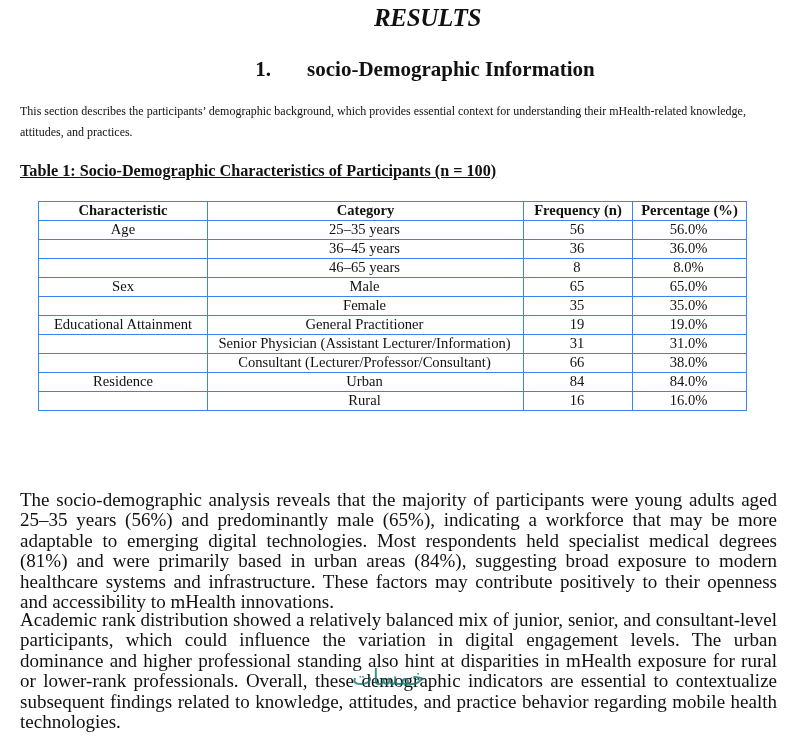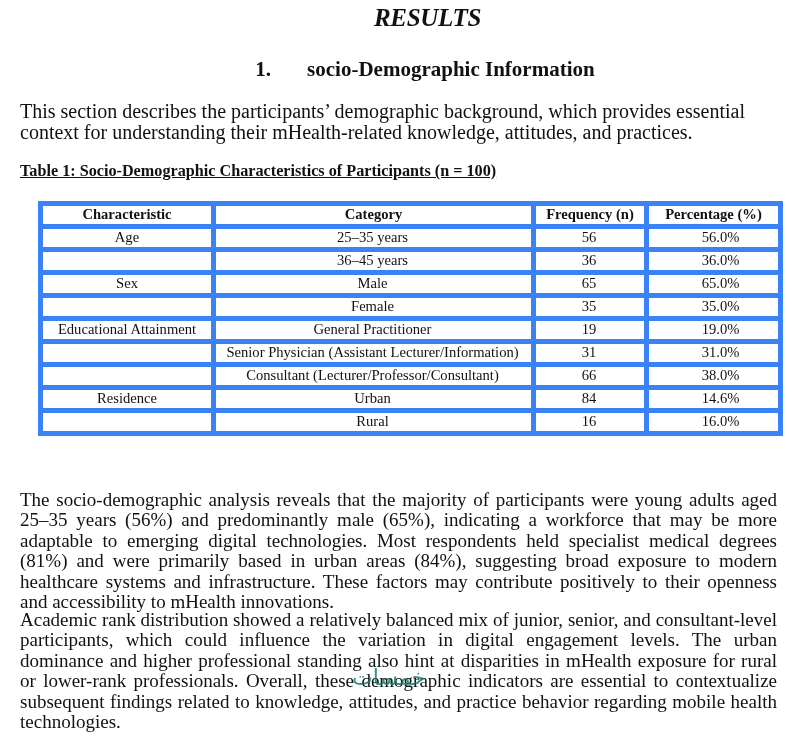--- a/index.html
+++ b/index.html
@@ -37,55 +37,55 @@
     }
     .section-heading .num {
       display: inline-block;
       margin-right: 36px;
     }
     .intro {
       position: absolute;
       top: 101px;
       left: 20px;
       width: 760px;
-      font-size: 20px;
+      font-size: 12px;
       line-height: 21px;
     }
     .table-caption {
       position: absolute;
       top: 162px;
       left: 20px;
       font-size: 16.2px;
       font-weight: bold;
       text-decoration: underline;
     }
     table.demo {
       position: absolute;
       top: 201px;
       left: 38px;
       border-collapse: collapse;
       font-size: 14.6px;
       line-height: 17px;
     }
     table.demo th, table.demo td {
-      border: 5px solid #3b82f6;
+      border: 1px solid #3b82f6;
       padding: 0 8px 0 8px;
       height: 18px;
       vertical-align: top;
       white-space: nowrap;
     }
     table.demo th {
       font-weight: bold;
       text-align: center;
     }
     table.demo td { text-align: center; }
     table.demo td.c1 { width: 152px; }
     table.demo td.c2 { width: 301px; padding-left: 6px; }
     table.demo td.c3 { width: 94px; padding-left: 6px; }
-    table.demo td.c4 { width: 99px; padding-left: 22px; }
+    table.demo td.c4 { width: 99px; padding-left: 6px; }
     .para {
       position: absolute;
       left: 20px;
       width: 757px;
       font-size: 19px;
       line-height: 20.4px;
       text-align: justify;
     }
     .para1 { top: 490px; }
     .para2 { top: 610px; }
@@ -129,20 +129,26 @@
       <td class="c3">56</td>
       <td class="c4">56.0%</td>
     </tr>
     <tr>
       <td class="c1"></td>
       <td class="c2">36–45 years</td>
       <td class="c3">36</td>
       <td class="c4">36.0%</td>
     </tr>
     <tr>
+      <td class="c1"></td>
+      <td class="c2">46–65 years</td>
+      <td class="c3">8</td>
+      <td class="c4">8.0%</td>
+    </tr>
+    <tr>
       <td class="c1">Sex</td>
       <td class="c2">Male</td>
       <td class="c3">65</td>
       <td class="c4">65.0%</td>
     </tr>
     <tr>
       <td class="c1"></td>
       <td class="c2">Female</td>
       <td class="c3">35</td>
       <td class="c4">35.0%</td>
@@ -162,21 +168,21 @@
     <tr>
       <td class="c1"></td>
       <td class="c2">Consultant (Lecturer/Professor/Consultant)</td>
       <td class="c3">66</td>
       <td class="c4">38.0%</td>
     </tr>
     <tr>
       <td class="c1">Residence</td>
       <td class="c2">Urban</td>
       <td class="c3">84</td>
-      <td class="c4">14.6%</td>
+      <td class="c4">84.0%</td>
     </tr>
     <tr>
       <td class="c1"></td>
       <td class="c2">Rural</td>
       <td class="c3">16</td>
       <td class="c4">16.0%</td>
     </tr>
   </tbody>
 </table>
 

